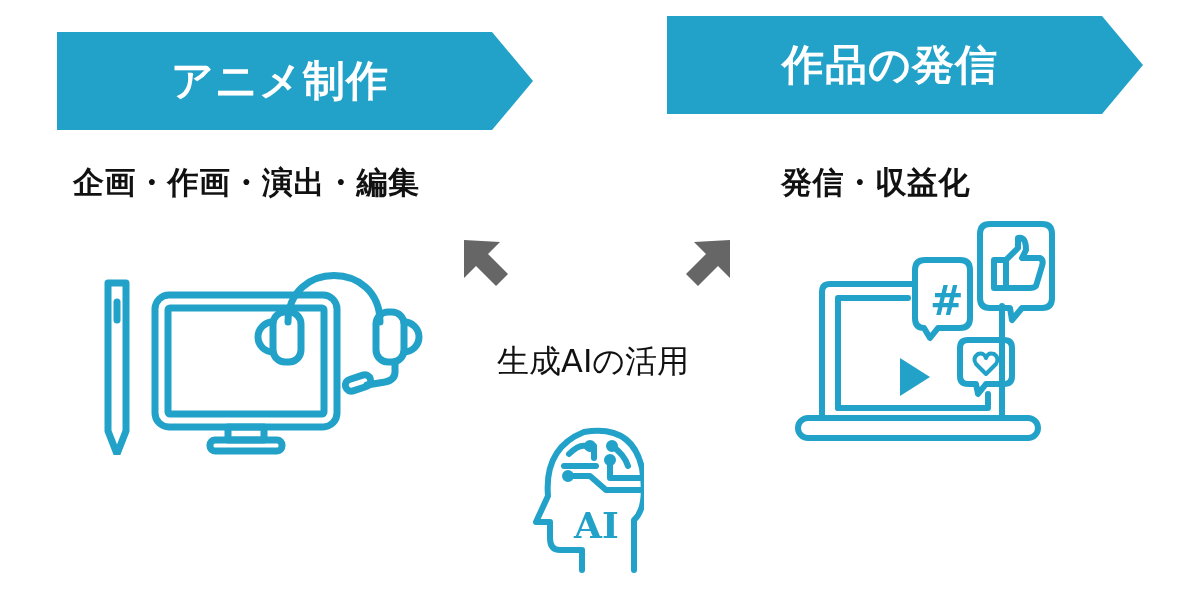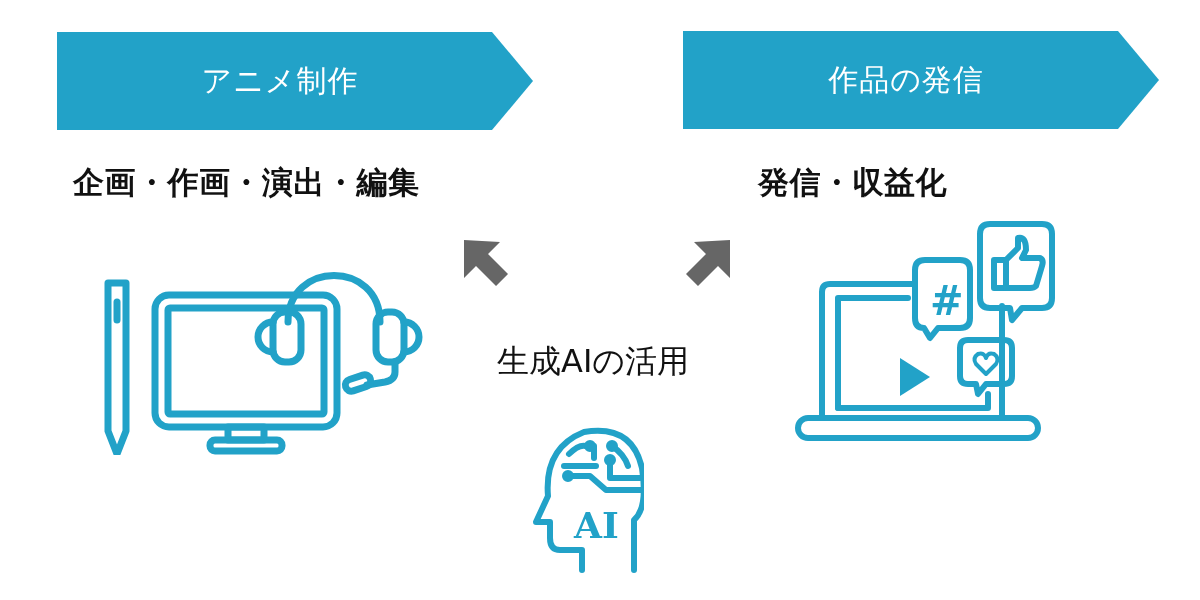--- a/index.html
+++ b/index.html
@@ -1,42 +1,42 @@
 <!DOCTYPE html>
 <html><head>
 <meta charset="utf-8">
 <style>
   html, body { margin:0; padding:0; background:#ffffff; }
   body { width:1200px; height:600px; position:relative; overflow:hidden; font-family:"DejaVu Sans", sans-serif; }
   .banner { position:absolute; height:98px; display:flex; align-items:center; justify-content:center; }
   .banner svg { position:absolute; left:0; top:0; }
-  .banner span { position:relative; color:#fff; font-weight:normal; font-size:30px; letter-spacing:1px; }
+  .banner span { position:relative; color:#fff; font-weight:bold; font-size:42px; letter-spacing:1px; }
   .subtitle { position:absolute; font-size:31px; color:#111; font-weight:bold; letter-spacing:0.5px;text-align:center; }
   .center-label { position:absolute; font-size:32px; color:#111; }
   .icon { position:absolute; }
 </style>
 </head>
 <body>
 
 <div class="banner" style="left:57px; top:32px; width:476px;">
   <svg width="476" height="98" viewBox="0 0 476 98">
     <polygon points="0,0 435,0 476,49 435,98 0,98" fill="#22a2c8"></polygon>
   </svg>
   <span style="margin-right:30px;">アニメ制作</span>
 </div>
 
-<div class="banner" style="left:667px; top:31px; width:476px;margin-left:16px;">
+<div class="banner" style="left:667px; top:16px; width:476px;">
   <svg width="476" height="98" viewBox="0 0 476 98">
     <polygon points="0,0 435,0 476,49 435,98 0,98" fill="#22a2c8"></polygon>
   </svg>
   <span style="margin-right:30px;">作品の発信</span>
 </div>
 
 <div class="subtitle" style="left:73px; top:162px;">企画・作画・演出・編集</div>
-<div class="subtitle" style="left:758px; top:162px;">発信・収益化</div>
+<div class="subtitle" style="left:781px; top:162px;">発信・収益化</div>
 
 <svg class="icon" style="left:95px; top:240px;" width="330" height="215" viewBox="0 0 330 215" fill="none" stroke="#22a2c8" stroke-width="7" stroke-linecap="round" stroke-linejoin="round">
 
   <path d="M13,43 h18 v148 l-9,23 l-9,-23 z"></path>
   <line x1="22" y1="62" x2="22" y2="80"></line>
 
   <rect x="60" y="55" width="182" height="132" rx="14"></rect>
   <rect x="73" y="68" width="156" height="106" rx="2"></rect>
   <rect x="133" y="187" width="36" height="13"></rect>
   <rect x="115" y="200" width="72" height="11" rx="5"></rect>

